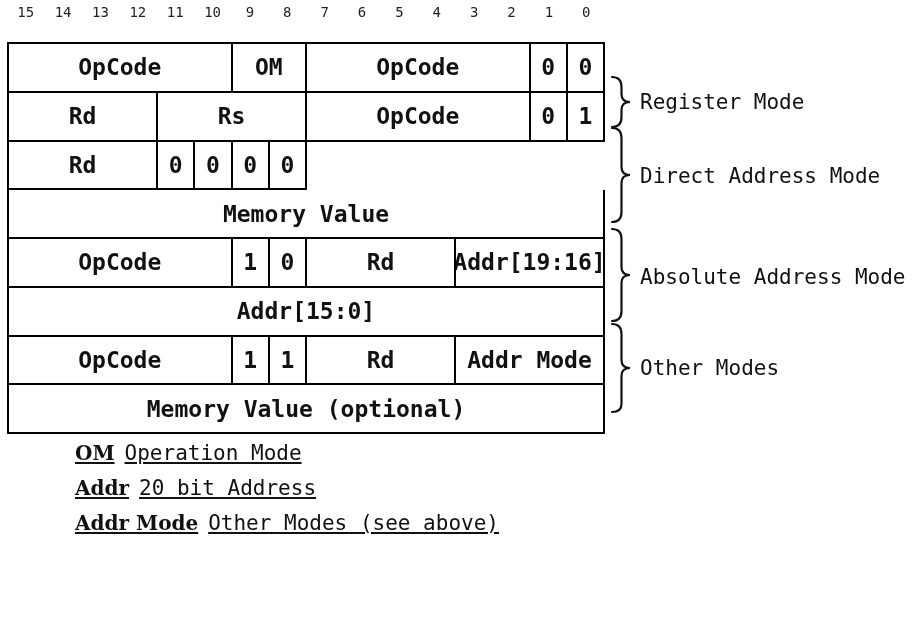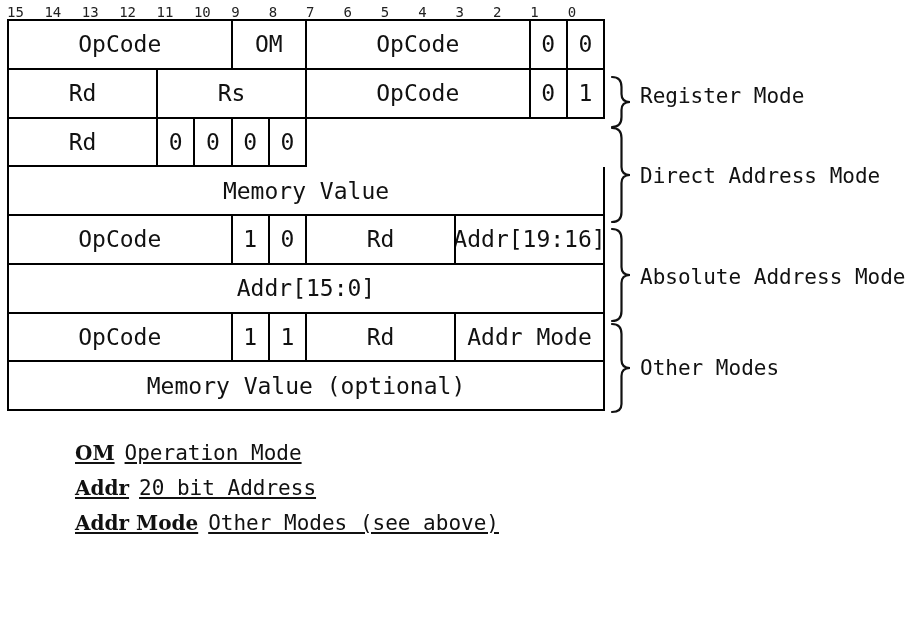--- a/index.html
+++ b/index.html
@@ -17,39 +17,40 @@
   
   .bit-header {
     position: absolute;
     left: 7px;
     top: 3px;
     width: 598px;
     display: grid;
     grid-template-columns: repeat(16, 1fr);
   }
   .bit-header .bit {
-    text-align: left;
+    text-align: center;
     font-size: 14px;
     line-height: 18px;
     color: #222222;
   }
 
   
   .btable {
     position: absolute;
     left: 7px;
-    top: 19px;
+    top: 42px;
     width: 598px;
     height: 392px;
     border-left: 2px solid #000000;
     border-top: 2px solid #000000;
     display: grid;
     grid-template-columns: repeat(16, 1fr);
     grid-auto-rows: 1fr;
     grid-auto-flow: row;
+    font-weight: bold;
   }
   .cell {
     border-right: 2px solid #000000;
     border-bottom: 2px solid #000000;
     display: flex;
     align-items: center;
     justify-content: center;
     font-size: 23px;
     white-space: nowrap;
     overflow: hidden;
@@ -170,21 +171,21 @@
   <svg class="brace" style="top:126px" width="24" height="98" viewBox="0 0 24 98">
     <path d="M3,2 Q12.5,2 12.5,12 L12.5,41 Q12.5,49 21,49 Q12.5,49 12.5,57 L12.5,86 Q12.5,96 3,96"></path>
   </svg>
   <svg class="brace" style="top:227px" width="24" height="96" viewBox="0 0 24 96">
     <path d="M3,2 Q12.5,2 12.5,12 L12.5,40 Q12.5,48 21,48 Q12.5,48 12.5,56 L12.5,84 Q12.5,94 3,94"></path>
   </svg>
   <svg class="brace" style="top:322px" width="24" height="92" viewBox="0 0 24 92">
     <path d="M3,2 Q12.5,2 12.5,12 L12.5,38 Q12.5,46 21,46 Q12.5,46 12.5,54 L12.5,82 Q12.5,90 3,90"></path>
   </svg>
 
-  <div class="group-label" style="top:83px">Register Mode</div>
+  <div class="group-label" style="top:89px">Register Mode</div>
   <div class="group-label" style="top:163px">Direct Address Mode</div>
   <div class="group-label" style="top:264px">Absolute Address Mode</div>
   <div class="group-label" style="top:355px">Other Modes</div>
 
   <div class="legend">
     <div class="legend-line">
       <span class="legend-key">OM</span><span>Operation Mode</span>
     </div>
     <div class="legend-line">
       <span class="legend-key">Addr</span><span>20 bit Address</span>

